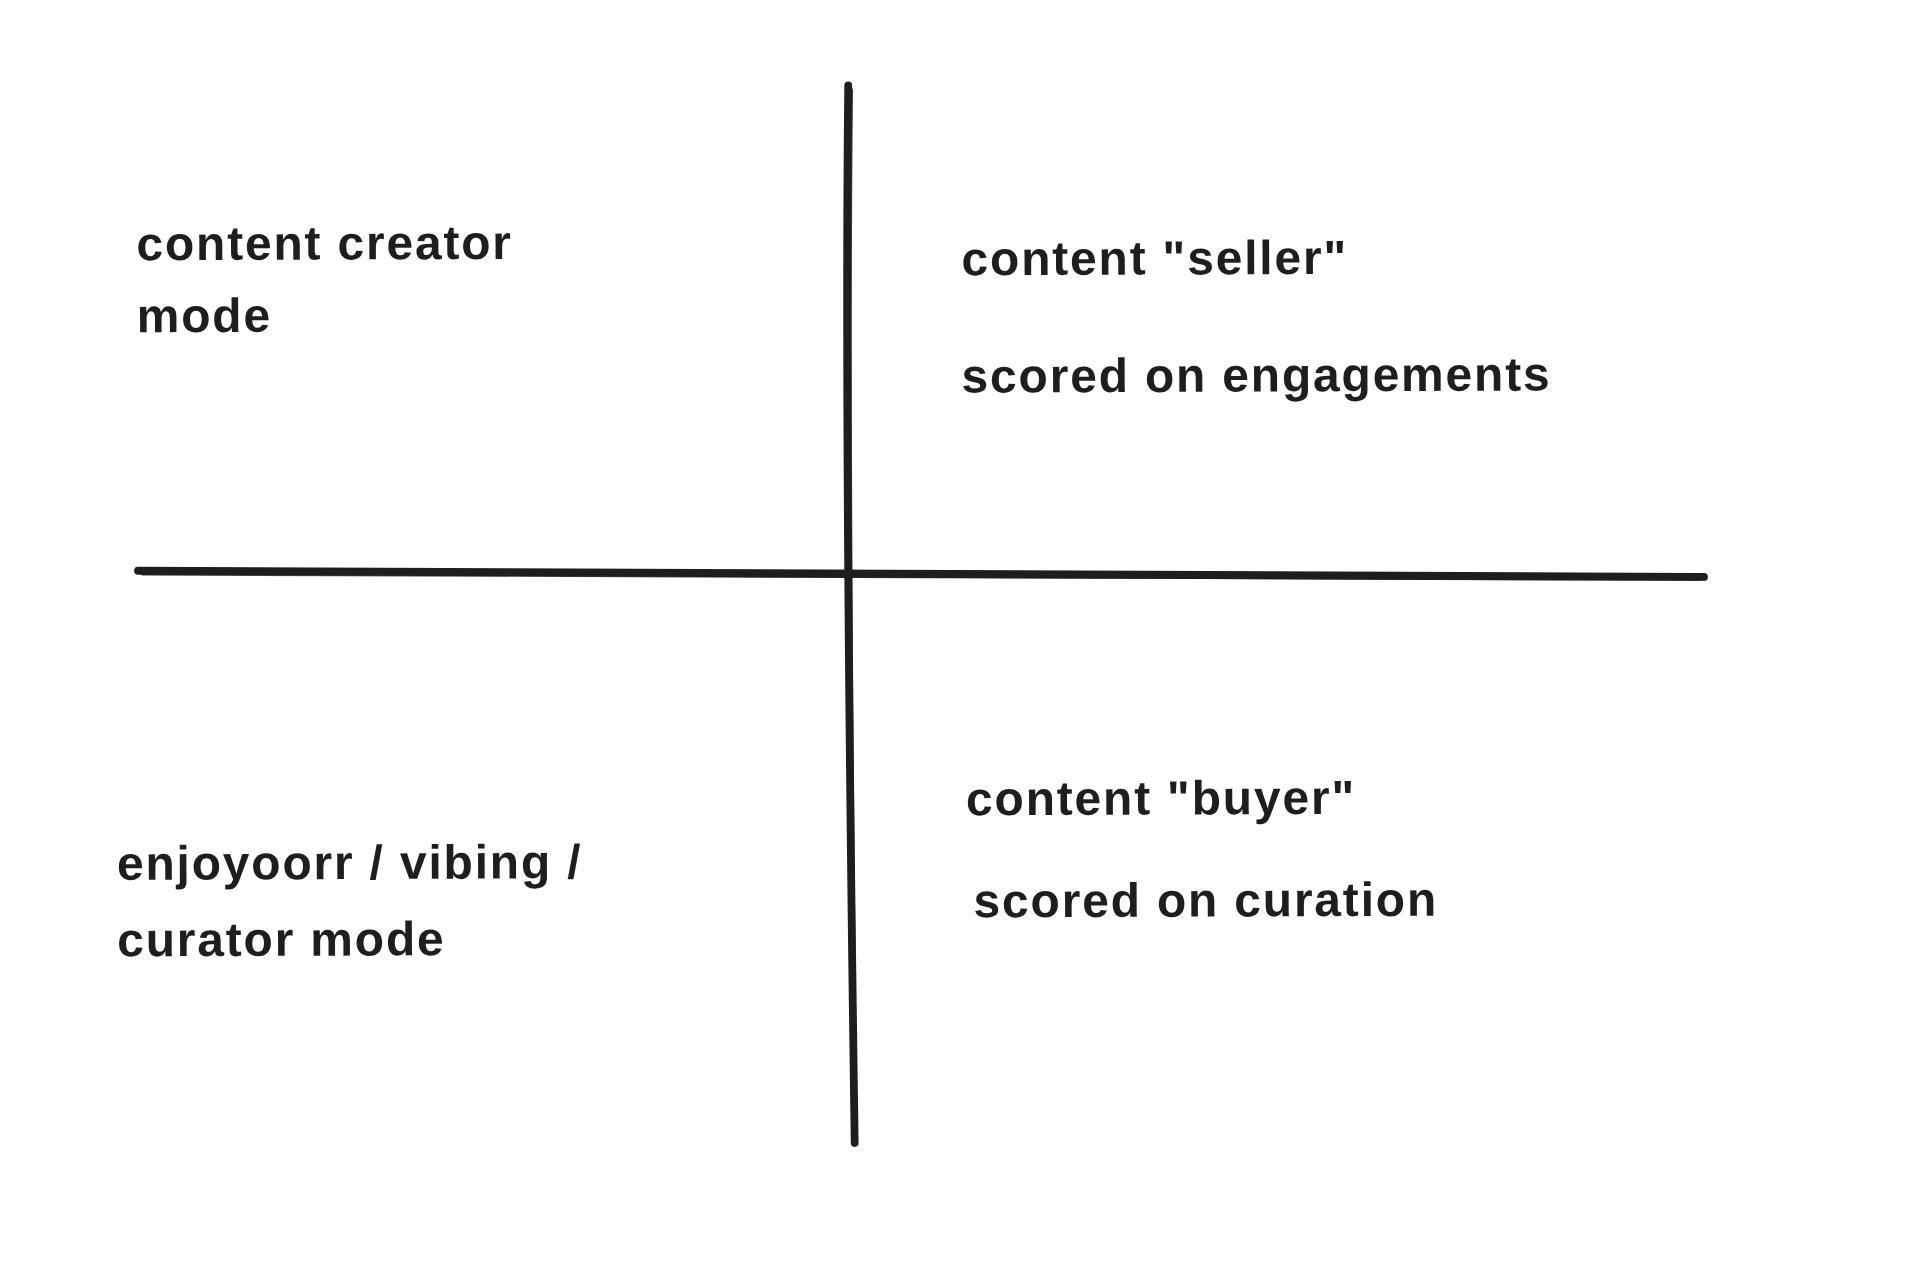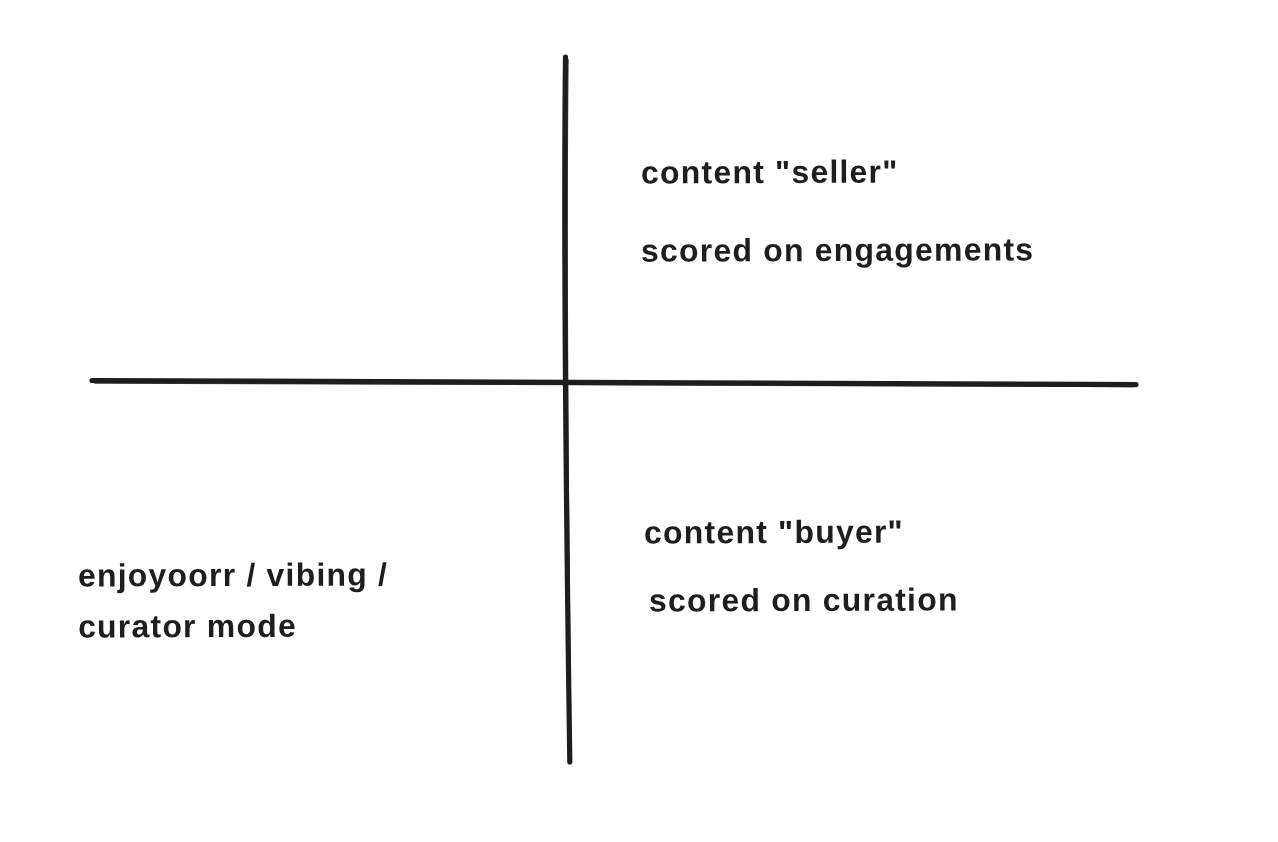--- a/index.html
+++ b/index.html
@@ -57,20 +57,22 @@
 
   <svg class="axes" viewBox="0 0 1278 842" xmlns="http://www.w3.org/2000/svg" aria-hidden="true">
 
     <path d="M 565.5 57 C 563.5 230, 566 500, 569.8 762"></path>
     <path class="overdraw" d="M 567.5 60 C 565.5 235, 567.5 505, 570.5 759"></path>
 
     <path d="M 92 380.5 C 380 379.8, 760 383.6, 1136 384.6"></path>
     <path class="overdraw" d="M 95 382.5 C 390 381.5, 770 385.2, 1133 386"></path>
   </svg>
 
+  <div class="label tl">content creator
+mode</div>
 
   <div class="label tr-title">content "seller"</div>
 
   <div class="label tr-sub">scored on engagements</div>
 
   <div class="label bl">enjoyoorr / vibing /
 curator mode</div>
 
   <div class="label br-title">content "buyer"</div>
 

